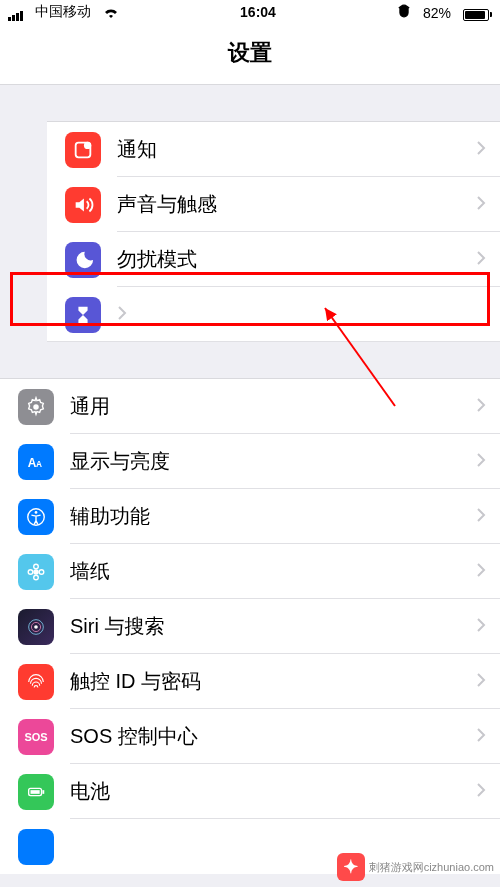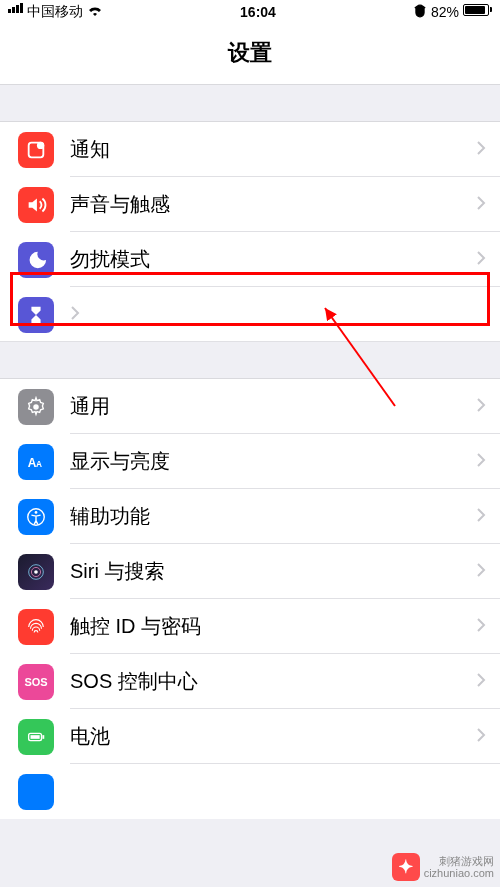--- a/index.html
+++ b/index.html
@@ -14,21 +14,21 @@
     .status-bar {
       height: 24px;
       background: #fff;
       display: flex;
       align-items: center;
       justify-content: space-between;
       padding: 0 8px;
       font-size: 14px;
       font-weight: 500;
     }
-    .status-left, .status-right { display: flex; align-items: flex-start; gap: 4px; }
+    .status-left, .status-right { display: flex; align-items: flex-end; gap: 12px; }
     .status-center { font-weight: 600; }
     .signal-bars { display: inline-flex; align-items: flex-end; gap: 1px; }
     .signal-bars span { width: 3px; background: #000; }
     .signal-bars span:nth-child(1){height:4px}
     .signal-bars span:nth-child(2){height:6px}
     .signal-bars span:nth-child(3){height:8px}
     .signal-bars span:nth-child(4){height:10px}
     .wifi-icon svg { width: 16px; height: 12px; }
     .battery { display: inline-flex; align-items: center; gap: 1px; }
     .battery-body { width: 26px; height: 12px; border: 1px solid #000; border-radius: 2px; position: relative; }
@@ -36,21 +36,21 @@
     .battery-tip { width: 2px; height: 5px; background: #000; border-radius: 0 1px 1px 0; }
     .nav-title {
       background: #fff;
       text-align: center;
       font-size: 22px;
       font-weight: 600;
       padding: 14px 0 16px;
       border-bottom: 1px solid #d9d9dd;
     }
     .section { background: #fff; margin-top: 36px; border-top: 1px solid #d9d9dd; }
-    .section.first { margin-top: 36px; }
+    .section.first { margin-top: 36px; margin-left: 47px; }
     .row {
       display: flex;
       align-items: center;
       height: 55px;
       padding-left: 18px;
       position: relative;
     }
     .row .sep {
       position: absolute;
       left: 70px; right: 0; bottom: 0;
@@ -97,21 +97,21 @@
       width: 28px; height: 28px;
       background: #ff4a4a;
       border-radius: 6px;
       display: flex;
       align-items: center;
       justify-content: center;
       color: #fff;
       font-size: 18px;
       font-weight: bold;
     }
-    .watermark-text { display:flex; flex-direction:column; line-height:1.1;text-align:right; }
+    .watermark-text { display:flex; flex-direction:row; line-height:1.1; }
     .ic-notif { background: #ff3b30; }
     .ic-sound { background: #ff3b30; }
     .ic-dnd   { background: #5856d6; }
     .ic-screen{ background: #5856d6; }
     .ic-gen   { background: #8e8e93; }
     .ic-ctrl  { background: #8e8e93; }
     .ic-disp  { background: #007aff; }
     .ic-acc   { background: #007aff; }
     .ic-wall  { background: #54c7ec; }
     .ic-siri  { background: linear-gradient(135deg,#1b1b2f,#3a2a5c); }
@@ -257,20 +257,38 @@
             <path d="M7 10l5 1 5-1M12 11v5l-2 4M12 16l2 4" stroke="#fff" stroke-width="1.5" fill="none"></path>
           </svg>
       </div>
       <div class="row-label">辅助功能</div>
       <span class="chevron"><svg viewBox="0 0 10 16">
             <path d="M2 2l6 6-6 6" fill="none" stroke="#c7c7cc" stroke-width="2"></path>
           </svg></span>
       <div class="sep"></div>
     </div>
     <div class="row">
+      <div class="app-icon ic-wall">
+        <svg viewBox="0 0 24 24">
+            <circle cx="12" cy="12" r="3" fill="#fff"></circle>
+            <g fill="none" stroke="#fff" stroke-width="1.5">
+              <circle cx="12" cy="6" r="2.5"></circle>
+              <circle cx="12" cy="18" r="2.5"></circle>
+              <circle cx="6" cy="12" r="2.5"></circle>
+              <circle cx="18" cy="12" r="2.5"></circle>
+            </g>
+          </svg>
+      </div>
+      <div class="row-label">墙纸</div>
+      <span class="chevron"><svg viewBox="0 0 10 16">
+            <path d="M2 2l6 6-6 6" fill="none" stroke="#c7c7cc" stroke-width="2"></path>
+          </svg></span>
+      <div class="sep"></div>
+    </div>
+    <div class="row">
       <div class="app-icon ic-siri">
         <svg viewBox="0 0 24 24">
             <circle cx="12" cy="12" r="8" fill="none" stroke="#7bd" stroke-width="1"></circle>
             <circle cx="12" cy="12" r="5" fill="none" stroke="#c7a" stroke-width="1"></circle>
             <circle cx="12" cy="12" r="2" fill="#fff"></circle>
           </svg>
       </div>
       <div class="row-label">Siri 与搜索</div>
       <span class="chevron"><svg viewBox="0 0 10 16">
             <path d="M2 2l6 6-6 6" fill="none" stroke="#c7c7cc" stroke-width="2"></path>

